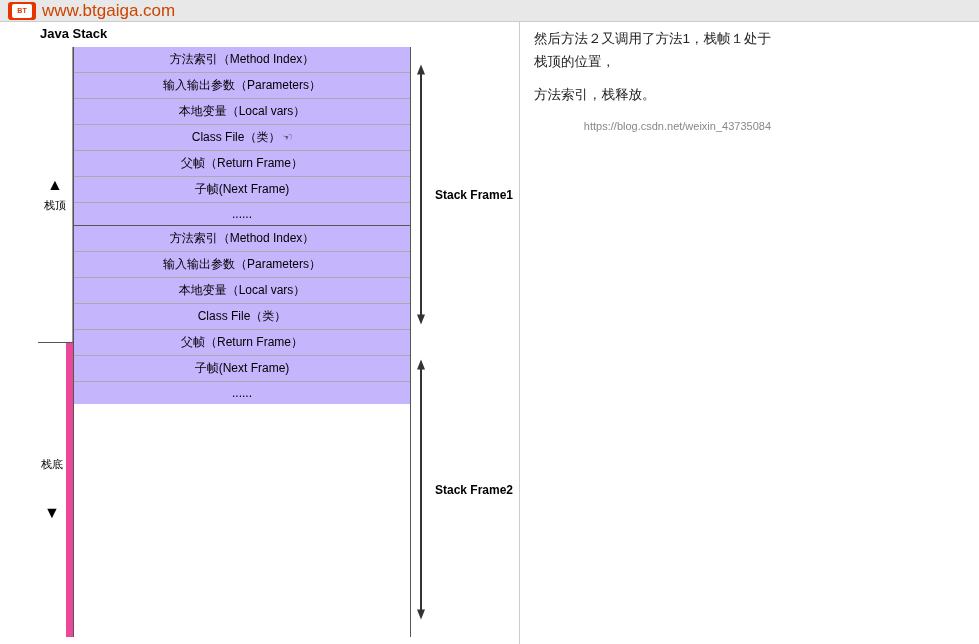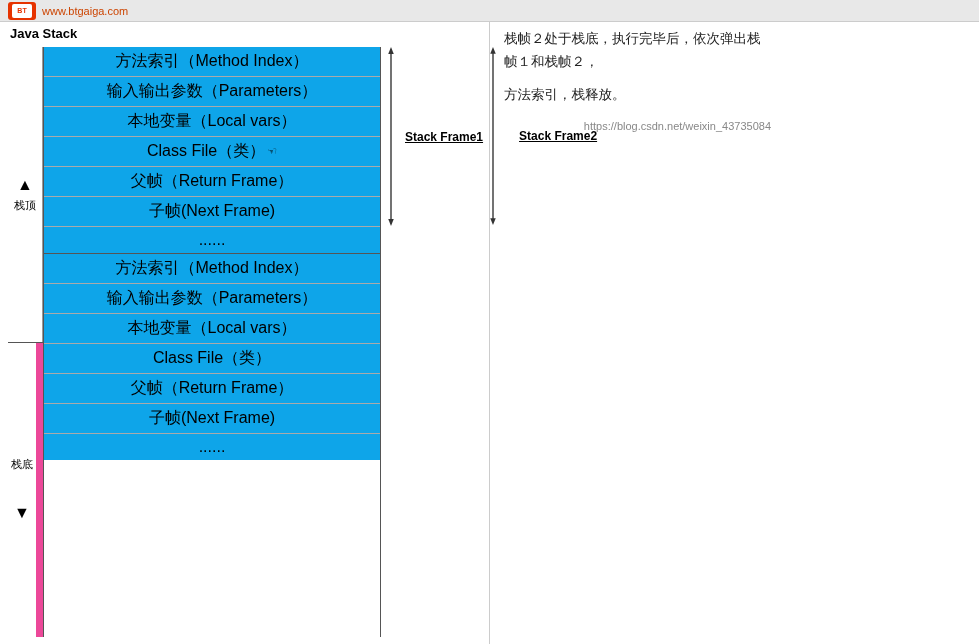--- a/index.html
+++ b/index.html
@@ -38,27 +38,28 @@
       background: white;
       border-radius: 2px;
       display: flex;
       align-items: center;
       justify-content: center;
       font-size: 7px;
       color: #e63300;
       font-weight: bold;
     }
     .top-bar-url {
-      font-size: 11px;
+      font-size: 17px;
       color: #cc4400;
     }
 
     .main-content {
       display: flex;
       width: 785px;
+      padding-left: 30px;
     }
 
     
     .left-panel {
       width: 490px;
       padding: 4px 8px 8px 8px;
       border-right: 1px solid #ccc;
       flex-shrink: 0;
     }
 
@@ -66,23 +67,23 @@
       font-size: 13px;
       font-weight: bold;
       color: #000;
       margin-bottom: 6px;
       padding-left: 2px;
     }
 
     .frame-row-item {
       border-bottom: 1px solid #aaa;
       padding: 4px 6px;
-      font-size: 16px;
+      font-size: 12px;
       text-align: center;
-      background: #0ea5e9;
+      background: #c4b5fd;
     }
 
     .frame-row-item:last-child {
       border-bottom: none;
     }
 
     
     .full-diagram {
       display: flex;
       width: 100%;
@@ -220,43 +221,43 @@
           <div class="frame-row-item" style="border-bottom: 1px solid #aaa;">方法索引（Method Index）</div>
           <div class="frame-row-item" style="border-bottom: 1px solid #aaa;">输入输出参数（Parameters）</div>
           <div class="frame-row-item" style="border-bottom: 1px solid #aaa;">本地变量（Local vars）</div>
           <div class="frame-row-item" style="border-bottom: 1px solid #aaa;">Class File（类）</div>
           <div class="frame-row-item" style="border-bottom: 1px solid #aaa;">父帧（Return Frame）</div>
           <div class="frame-row-item" style="border-bottom: 1px solid #aaa;">子帧(Next Frame)</div>
           <div class="frame-row-item" style="border-bottom: none;">......</div>
         </div>
       </div>
 
-      <div style="display:flex; flex-direction:row; width: 100px; flex-shrink:0;text-decoration:underline;">
+      <div style="display:flex; flex-direction:column; width: 100px; flex-shrink:0;">
 
         <div style="flex: 1 1 0%; display: flex; align-items: center; position: relative; height: 179px;">
 
           <svg width="20" height="100%" viewBox="0 0 20 260" style="flex-shrink:0; height:100%;">
             <line x1="10" y1="5" x2="10" y2="255" stroke="#333" stroke-width="2"></line>
             <polygon points="10,0 6,10 14,10" fill="#333"></polygon>
             <polygon points="10,260 6,250 14,250" fill="#333"></polygon>
           </svg>
           <div style="padding-left:4px; font-size:12px; font-weight:bold; white-space:nowrap;">Stack Frame1</div>
         </div>
 
         <div style="flex: 1 1 0%; display: flex; align-items: center; position: relative; height: 178px;">
           <svg width="20" height="100%" viewBox="0 0 20 260" style="flex-shrink:0; height:100%;">
             <line x1="10" y1="5" x2="10" y2="255" stroke="#333" stroke-width="2"></line>
             <polygon points="10,0 6,10 14,10" fill="#333"></polygon>
             <polygon points="10,260 6,250 14,250" fill="#333"></polygon>
           </svg>
-          <div style="padding-left:4px; font-size:12px; font-weight:bold; white-space:nowrap;margin-left:12px;">Stack Frame2</div>
+          <div style="padding-left:4px; font-size:12px; font-weight:bold; white-space:nowrap;">Stack Frame2</div>
         </div>
       </div>
 
     </div>
   </div>
 
   <div class="right-panel">
-    <p>栈帧２处于栈底，执行完毕后，依次弹出栈帧１和栈帧２，</p>
+    <p>然后方法２又调用了方法1，栈帧１处于栈顶的位置，</p>
     <p>方法索引，栈释放。</p>
     <div class="watermark">https://blog.csdn.net/weixin_43735084</div>
   </div>
 </div>
 
 </body></html>

